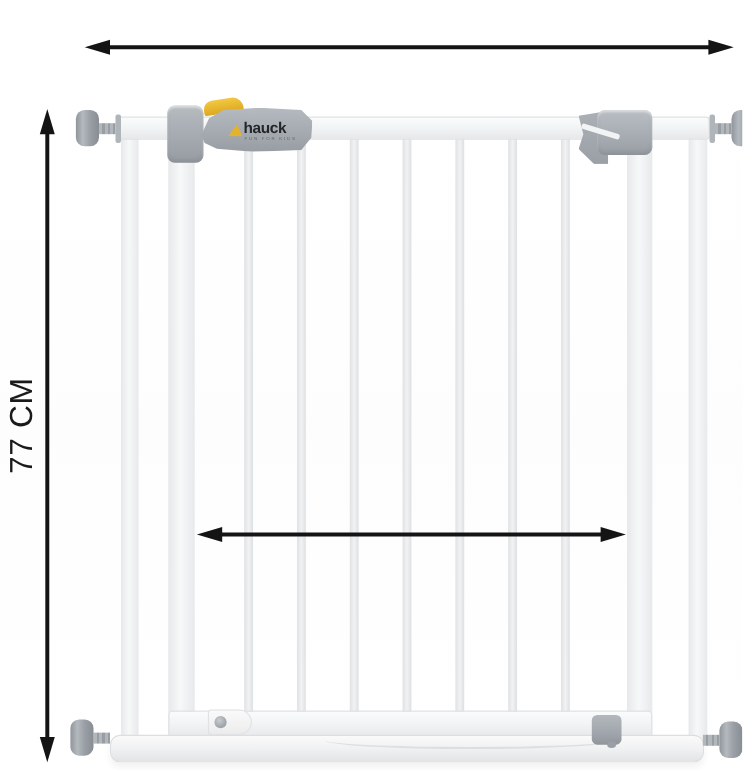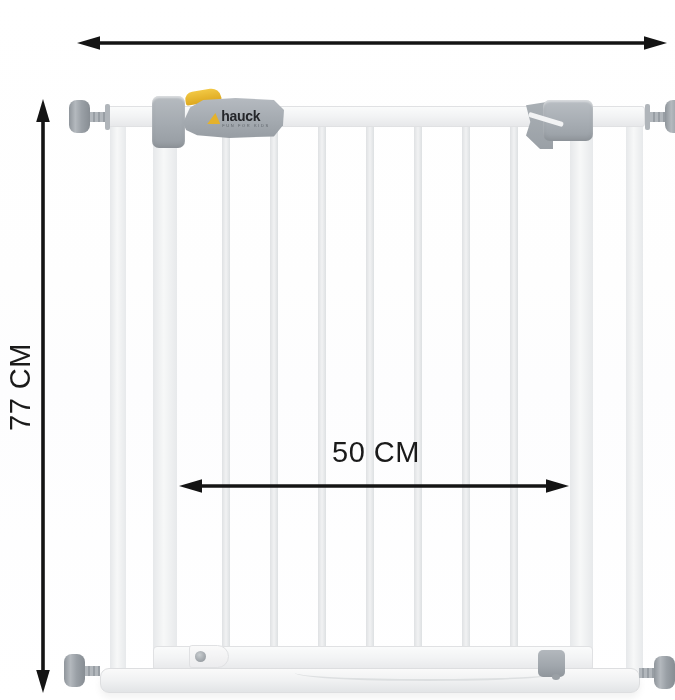--- a/index.html
+++ b/index.html
@@ -134,21 +134,20 @@
     left:552px;top:674px;width:8px;height:6px;border-radius:50%;z-index:27;
     background:#9aa0a5;
   }
 </style>
 </head>
 <body>
 
 <div id="stage">
 
   <div class="abs dim-label" id="label-height">77 CM</div>
-  <div class="abs dim-label" id="label-door">50 CM</div>
 
   <svg class="abs" id="arrows" width="675" height="700" viewBox="0 0 675 700">
     <g>
       <line class="arrow-line" x1="97" y1="43" x2="647" y2="43"></line>
       <polygon class="arrow-head" points="77,43 100,36.2 100,49.8"></polygon>
       <polygon class="arrow-head" points="667,43 644,36.2 644,49.8"></polygon>
     </g>
     <g>
       <line class="arrow-line" x1="43" y1="119" x2="43" y2="673"></line>
       <polygon class="arrow-head" points="43,99 36.2,122 49.8,122"></polygon>

